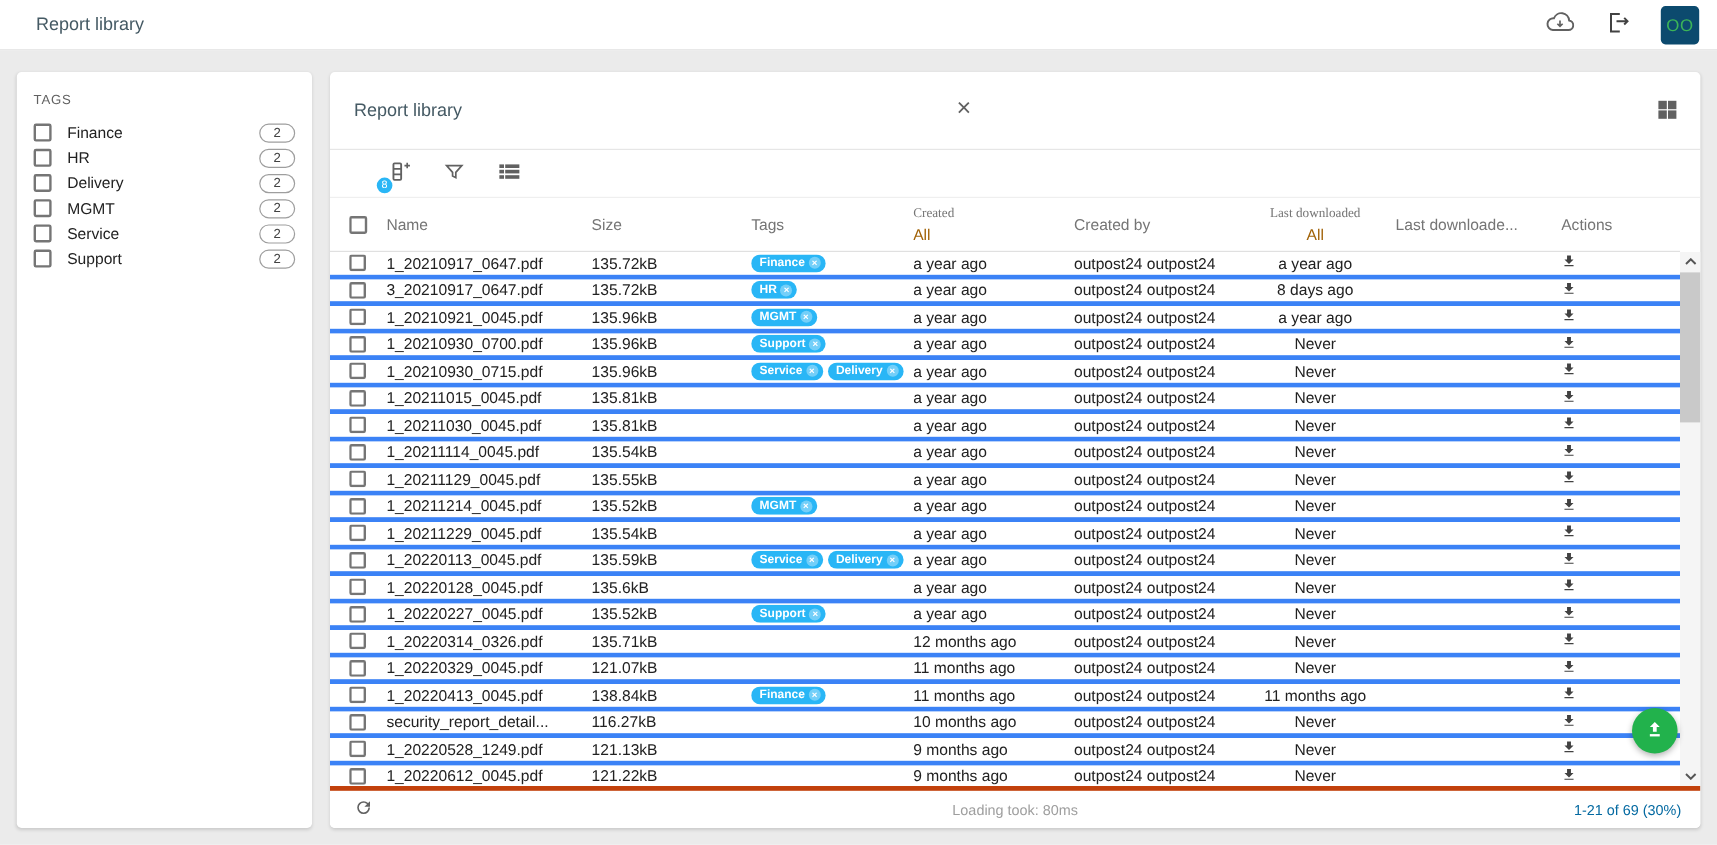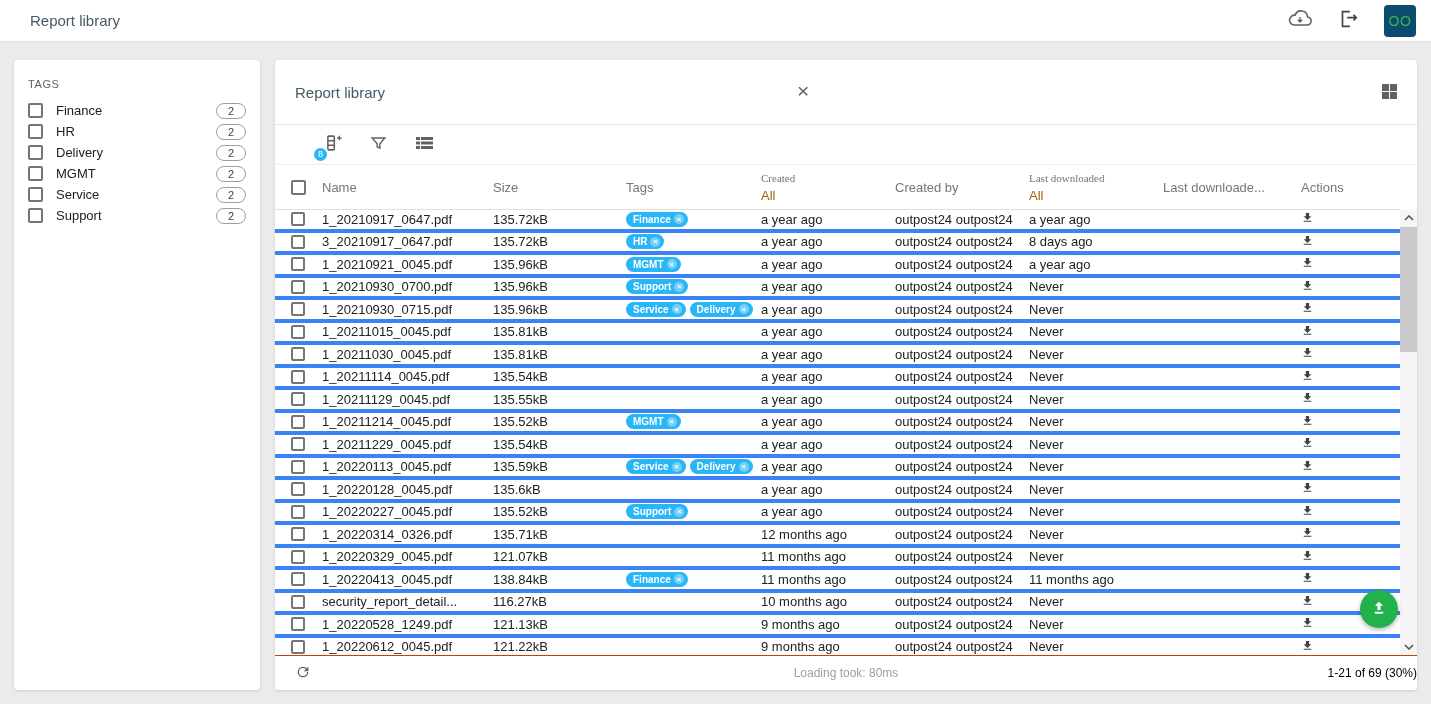--- a/index.html
+++ b/index.html
@@ -66,21 +66,21 @@
     height:45px; border-bottom:1px solid #e0e0e0; display:flex; align-items:center;
     padding-left:16px; color:#757575; width:1125px;
   }
   .cell { flex:0 0 auto; overflow:hidden; white-space:nowrap; }
   .c-check { width:31px; display:flex; align-items:center; }
   .c-name { width:140px; }
   .c-size { width:133px;margin-left:31px; }
   .c-tags { width:135px; display:flex; gap:4px; align-items:center; }
   .c-created { width:134px; }
   .c-createdby { width:134px; }
-  .c-lastdl { width:134px; }
+  .c-lastdl { width:134px;text-align:center; }
   .c-lastdl2 { width:138px; }
   .c-actions { width:120px; }
   .th-sub { font-size:11px; color:#757575; margin-bottom:4px;font-family:Liberation Serif, serif; }
   .th-main { font-size:13px; color:#a16207; }
   
   .tbody { height:445px; overflow:hidden; width:1125px; }
   .row {
     height:22.5px; display:flex; align-items:center; padding-left:16px;
     border-bottom:4px solid #3b82f6; background:#fff;
   }
@@ -91,25 +91,25 @@
     font-size:10px; font-weight:bold; cursor:pointer;
   }
   .pill-x {
     width:10px; height:10px; border-radius:50%; background:rgba(255,255,255,.35);
     display:flex; align-items:center; justify-content:center; font-size:8px; font-weight:bold; cursor:pointer;
   }
   .dl-btn { cursor:pointer; display:flex; align-items:center; }
   
   .panel-footer {
     position:absolute; left:0; bottom:0; width:1142px; height:35px; background:#fff;
-    border-top:1px solid #c2410c; display:flex; align-items:center;
+    border-top:4px solid #c2410c; display:flex; align-items:center;
   }
   .footer-refresh { margin-left:20px; cursor:pointer; display:flex; }
   .footer-loading { position:absolute; left:0; right:0; text-align:center; color:#9e9e9e; font-size:12px; }
-  .footer-range { margin-left:auto; color:#000000; font-size:12px; z-index:1; background:#fff; }
+  .footer-range { margin-left:auto; margin-right:16px; color:#0369a1; font-size:12px; z-index:1; background:#fff; }
   
   .vscroll {
     position:absolute; right:0; top:150px; width:17px; height:445px; background:#f5f5f5;
   }
   .vs-btn { position:absolute; left:0; width:17px; height:16px; display:flex; align-items:center; justify-content:center; cursor:pointer; background:#f5f5f5; }
   .vs-up { top:0; } .vs-down { bottom:0; }
   .vs-thumb { position:absolute; left:0; top:17px; width:17px; height:125px; background:#c9c9c9; cursor:grab; }
   
   .fab {
     position:absolute; left:1360px; top:590px; width:38px; height:38px; border-radius:50%;

